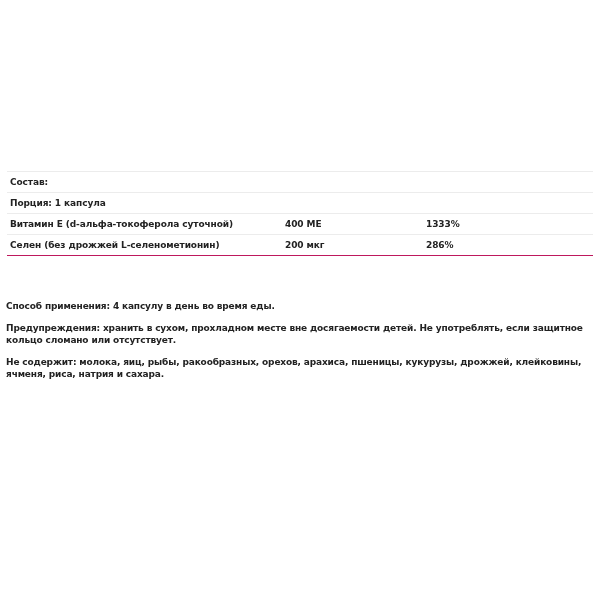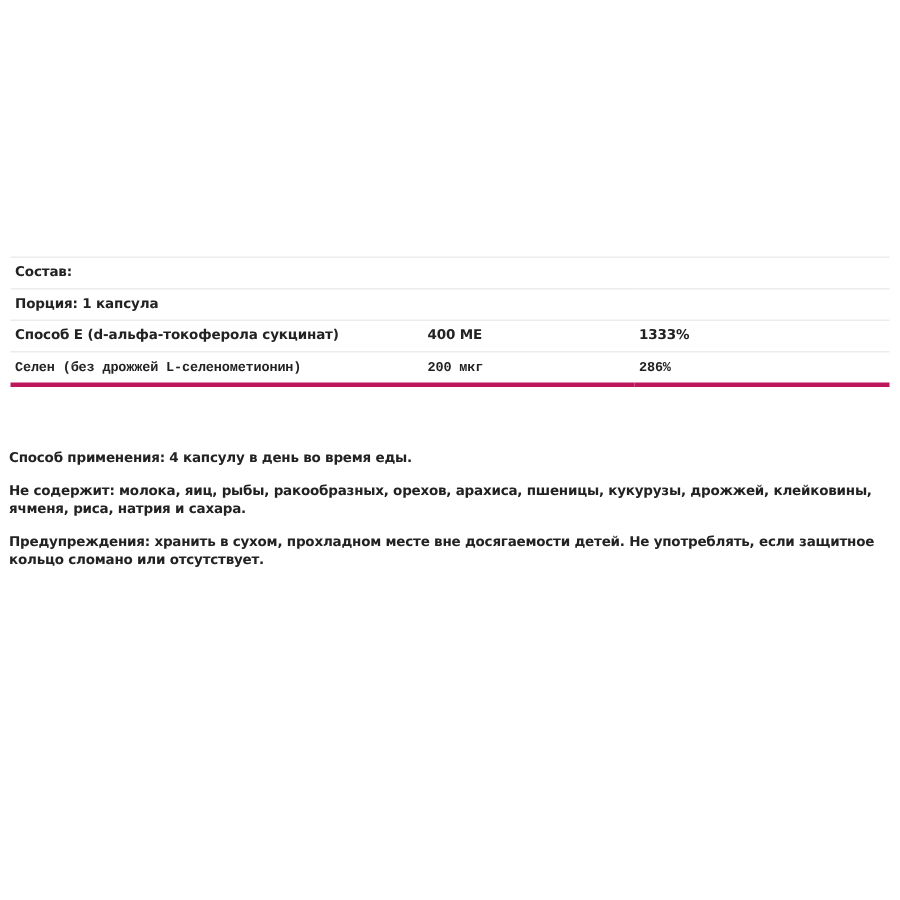--- a/index.html
+++ b/index.html
@@ -32,22 +32,21 @@
       letter-spacing: -0.1px;
     }
     .comp-table td {
       border-top: 1px solid #ececec;
       padding: 0 0 0 3px;
       height: 20px;
       vertical-align: middle;
       white-space: nowrap;
     }
     .comp-table tr:last-child td {
-      border-bottom: 3px solid #be185d;
-      font-family: Liberation Mono, monospace;
+      border-bottom: 1px solid #be185d;
     }
     .comp-table td.c1 { width: 272px; }
     .comp-table td.c2 { width: 138px; }
     .paragraphs {
       position: absolute;
       left: 6px;
       top: 300px;
       width: 580px;
       font-size: 9px;
       font-weight: bold;
@@ -64,30 +63,30 @@
 <div class="content">
   <table class="comp-table">
     <tbody>
         <tr>
       <td colspan="3">Состав:</td>
     </tr>
     <tr>
       <td colspan="3">Порция: 1 капсула</td>
     </tr>
     <tr>
-      <td class="c1">Способ E (d-альфа-токоферола сукцинат)</td>
+      <td class="c1">Витамин E (d-альфа-токоферола суточной)</td>
       <td class="c2">400 МЕ</td>
       <td>1333%</td>
     </tr>
     <tr>
       <td class="c1">Селен (без дрожжей L-селенометионин)</td>
       <td class="c2">200 мкг</td>
       <td>286%</td>
     </tr>
   </tbody>
     </table>
 
   <div class="paragraphs">
     <p>Способ применения: 4 капсулу в день во время еды.</p>
+    <p>Предупреждения: хранить в сухом, прохладном месте вне досягаемости детей. Не употреблять, если защитное кольцо сломано или отсутствует.</p>
     <p>Не содержит: молока, яиц, рыбы, ракообразных, орехов, арахиса, пшеницы, кукурузы, дрожжей, клейковины, ячменя, риса, натрия и сахара.</p>
-    <p>Предупреждения: хранить в сухом, прохладном месте вне досягаемости детей. Не употреблять, если защитное кольцо сломано или отсутствует.</p>
   </div>
 </div>
 
 </body></html>

